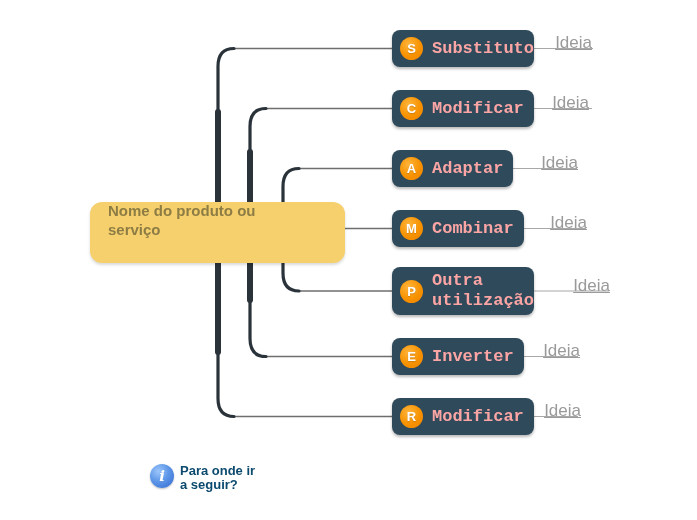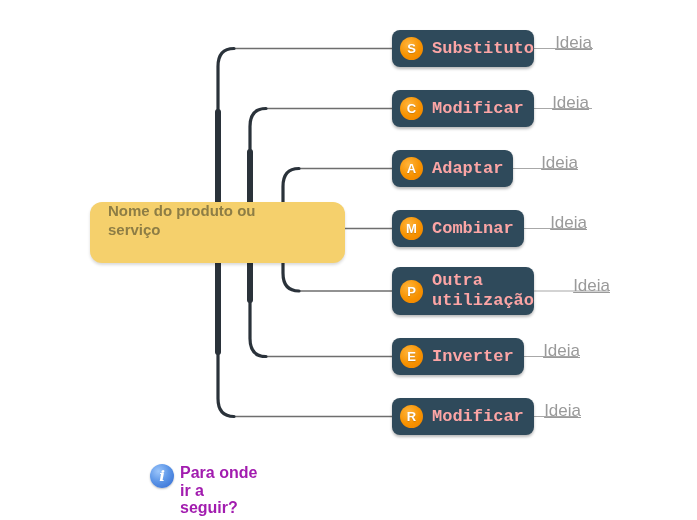--- a/index.html
+++ b/index.html
@@ -45,21 +45,21 @@
     display:flex; align-items:flex-start; gap:6px;
   }
   .info-icon {
     width:24px; height:24px; border-radius:50%; flex:0 0 auto;
     background:radial-gradient(circle at 35% 30%, #9cc6fb 0%, #5e97e8 45%, #2f67cf 100%);
     color:#ffffff; font-family:"DejaVu Serif", serif; font-style:italic; font-weight:bold;
     font-size:15px; display:flex; align-items:center; justify-content:center;
     box-shadow:0 1px 2px rgba(0,0,0,0.25); cursor:pointer;
   }
   .note-text {
-    width:82px; color:#a21caf; font-weight:bold; font-size:16px; line-height:1.1;
+    width:82px; color:#0c4a6e; font-weight:bold; font-size:13px; line-height:1.1;
   }
 </style>
 </head>
 <body>
 
 <div class="canvas">
 
   <svg class="links" viewBox="0 0 697 520" xmlns="http://www.w3.org/2000/svg">
 
     <g stroke="#a8a8a8" stroke-width="1.2" fill="none">

